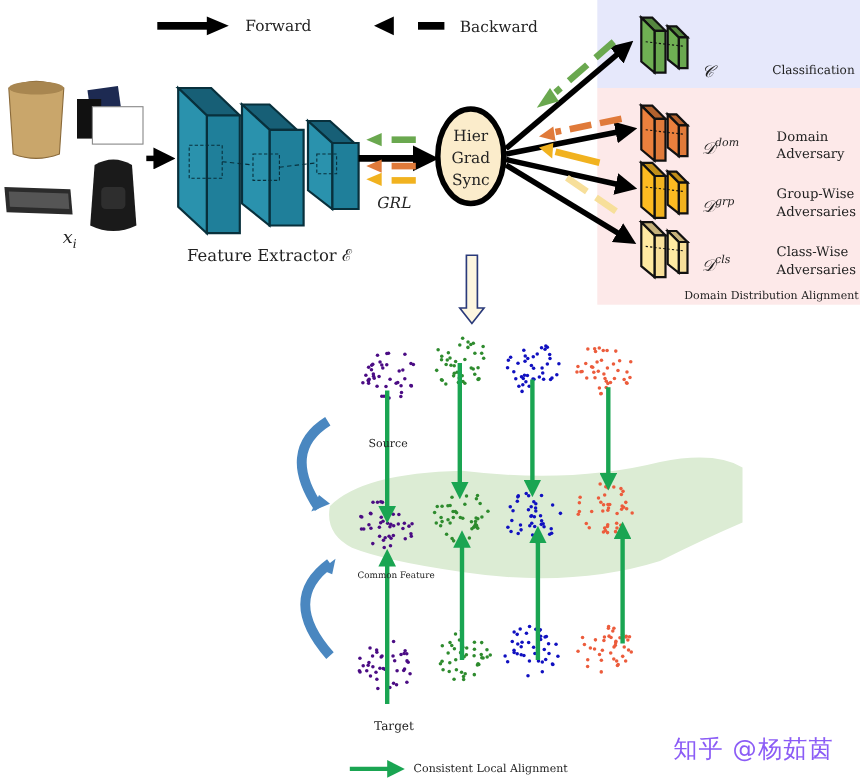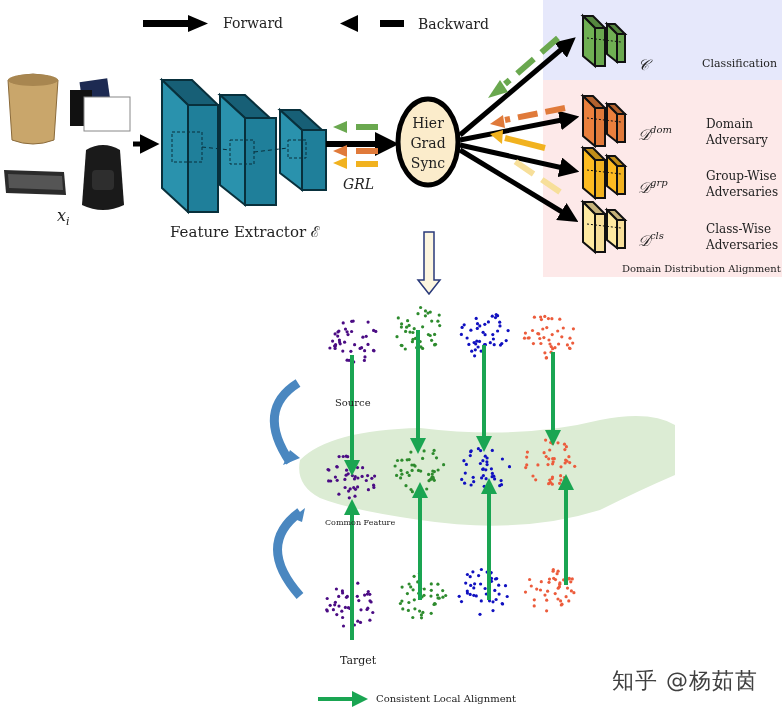--- a/index.html
+++ b/index.html
@@ -1,20 +1,20 @@
 <!DOCTYPE html>
 <html><head>
 <meta charset="utf-8">
 <style>
   html,body{margin:0;padding:0;background:#fff;}
   body{width:782px;height:711px;position:relative;overflow:hidden;font-family:"DejaVu Serif","Liberation Serif",serif;}
   #diagram{position:absolute;left:0;top:0;}
   .lbl{font-family:"DejaVu Serif","Liberation Serif",serif;fill:#222;}
   .it{font-style:italic;}
-  .wm{position:absolute;left:612px;top:666px;font-family:"DejaVu Sans",sans-serif;font-size:22px;color:#404040;letter-spacing:1px;}
+  .wm{position:absolute;left:612px;top:666px;font-family:"DejaVu Sans",sans-serif;font-size:22px;color:#8b5cf6;letter-spacing:1px;}
 </style>
 </head>
 <body>
 
 <svg id="diagram" width="782" height="711" viewBox="0 0 782 711" xmlns="http://www.w3.org/2000/svg">
   <defs>
     <marker id="ah-black" markerWidth="4" markerHeight="4" refX="2.5" refY="2" orient="auto">
         <path d="M0,0 L4,2 L0,4 z" fill="#000"></path>
       </marker>
     <marker id="ah-green" markerWidth="4" markerHeight="4" refX="2.5" refY="2" orient="auto">

